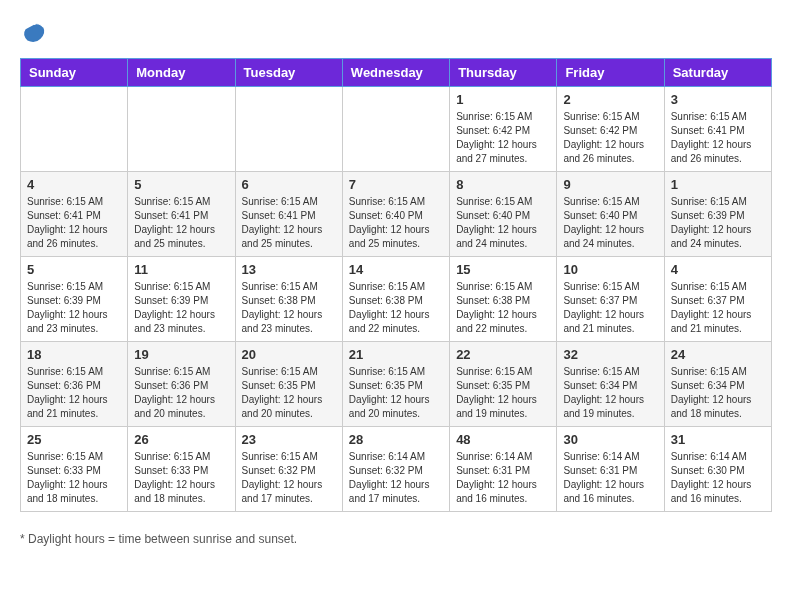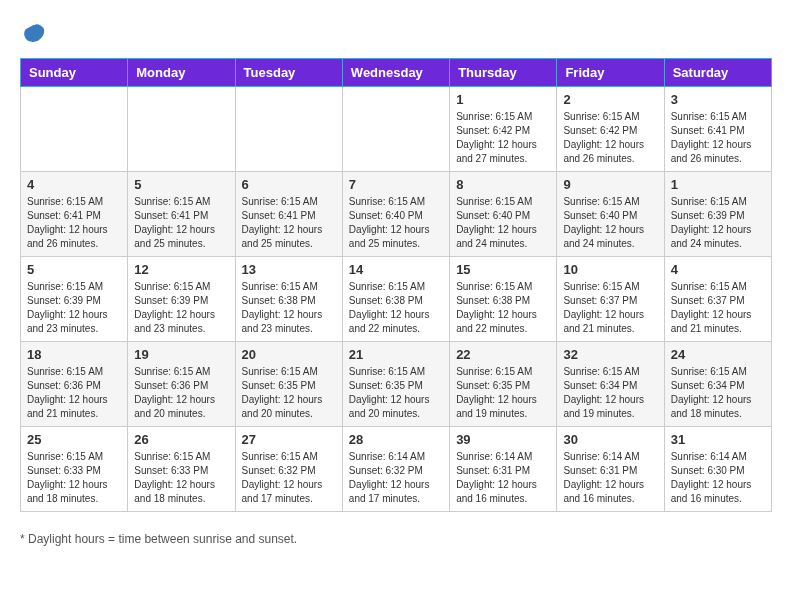--- a/index.html
+++ b/index.html
@@ -166,21 +166,21 @@
           <span class="day-number">1</span>
           <div class="day-info">Sunrise: 6:15 AM<br>Sunset: 6:39 PM<br>Daylight: 12 hours and 24 minutes.</div>
         </td>
       </tr>
       <tr>
         <td>
           <span class="day-number">5</span>
           <div class="day-info">Sunrise: 6:15 AM<br>Sunset: 6:39 PM<br>Daylight: 12 hours and 23 minutes.</div>
         </td>
         <td>
-          <span class="day-number">12</span>
+          <span class="day-number">11</span>
           <div class="day-info">Sunrise: 6:15 AM<br>Sunset: 6:39 PM<br>Daylight: 12 hours and 23 minutes.</div>
         </td>
         <td>
           <span class="day-number">13</span>
           <div class="day-info">Sunrise: 6:15 AM<br>Sunset: 6:38 PM<br>Daylight: 12 hours and 23 minutes.</div>
         </td>
         <td>
           <span class="day-number">14</span>
           <div class="day-info">Sunrise: 6:15 AM<br>Sunset: 6:38 PM<br>Daylight: 12 hours and 22 minutes.</div>
         </td>
@@ -230,29 +230,29 @@
       <tr>
         <td>
           <span class="day-number">25</span>
           <div class="day-info">Sunrise: 6:15 AM<br>Sunset: 6:33 PM<br>Daylight: 12 hours and 18 minutes.</div>
         </td>
         <td>
           <span class="day-number">26</span>
           <div class="day-info">Sunrise: 6:15 AM<br>Sunset: 6:33 PM<br>Daylight: 12 hours and 18 minutes.</div>
         </td>
         <td>
-          <span class="day-number">27</span>
+          <span class="day-number">23</span>
           <div class="day-info">Sunrise: 6:15 AM<br>Sunset: 6:32 PM<br>Daylight: 12 hours and 17 minutes.</div>
         </td>
         <td>
           <span class="day-number">28</span>
           <div class="day-info">Sunrise: 6:14 AM<br>Sunset: 6:32 PM<br>Daylight: 12 hours and 17 minutes.</div>
         </td>
         <td>
-          <span class="day-number">39</span>
+          <span class="day-number">48</span>
           <div class="day-info">Sunrise: 6:14 AM<br>Sunset: 6:31 PM<br>Daylight: 12 hours and 16 minutes.</div>
         </td>
         <td>
           <span class="day-number">30</span>
           <div class="day-info">Sunrise: 6:14 AM<br>Sunset: 6:31 PM<br>Daylight: 12 hours and 16 minutes.</div>
         </td>
         <td>
           <span class="day-number">31</span>
           <div class="day-info">Sunrise: 6:14 AM<br>Sunset: 6:30 PM<br>Daylight: 12 hours and 16 minutes.</div>
         </td>

